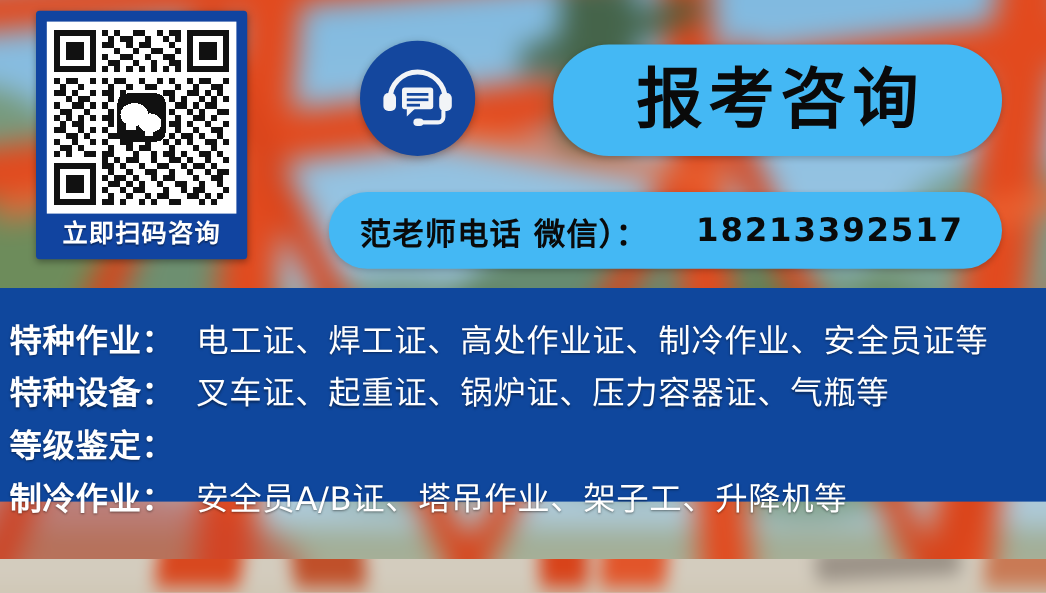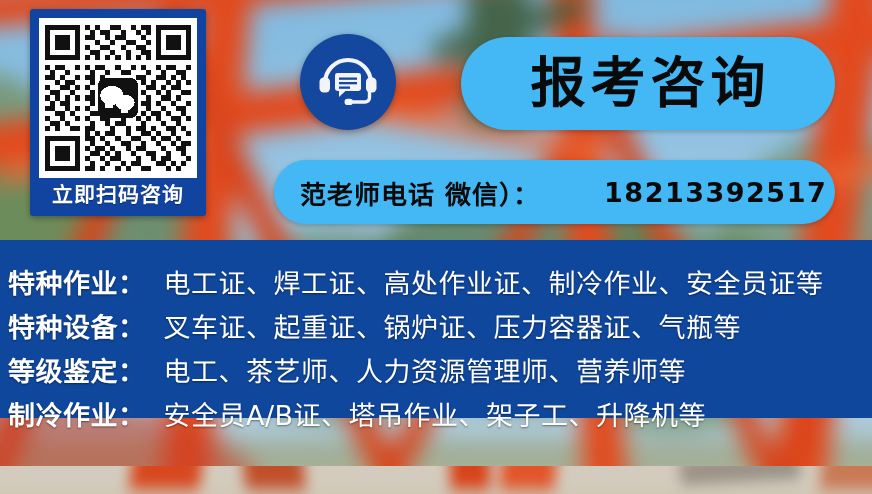--- a/index.html
+++ b/index.html
@@ -126,21 +126,21 @@
     font-size: 26px;
     font-weight: 700;
     letter-spacing: 1px;
     white-space: nowrap;
   }
   .pill-phone .number {
     color: #0a0a0a;
     font-size: 27px;
     font-weight: 700;
     letter-spacing: 1.5px;
-    margin-left: 64px;
+    margin-left: 40px;
     white-space: nowrap;
   }
 
   
   .info-panel {
     position: absolute;
     left: 0;
     top: 240px;
     width: 872px;
     height: 178px;
@@ -519,21 +519,20 @@
     <div class="info-row">
       <span class="cat">特种作业：</span>
       <span class="items">电工证、焊工证、高处作业证、制冷作业、安全员证等</span>
     </div>
     <div class="info-row">
       <span class="cat">特种设备：</span>
       <span class="items">叉车证、起重证、锅炉证、压力容器证、气瓶等</span>
     </div>
     <div class="info-row">
       <span class="cat">等级鉴定：</span>
-      <span class="items">电工、茶艺师、人力资源管理师、营养师等</span>
     </div>
     <div class="info-row">
       <span class="cat">制冷作业：</span>
       <span class="items">安全员A/B证、塔吊作业、架子工、升降机等</span>
     </div>
   </div>
 
   <div class="bottom-strip">
     <svg class="strip-art" viewBox="0 0 912 70" preserveAspectRatio="none">
       <rect x="0" y="0" width="912" height="70" fill="#d3ccbe"></rect>

